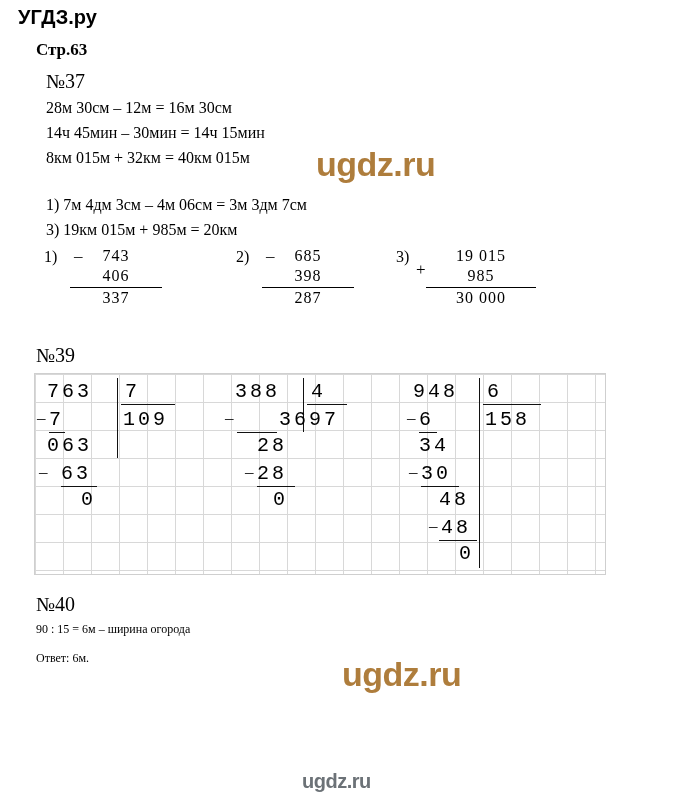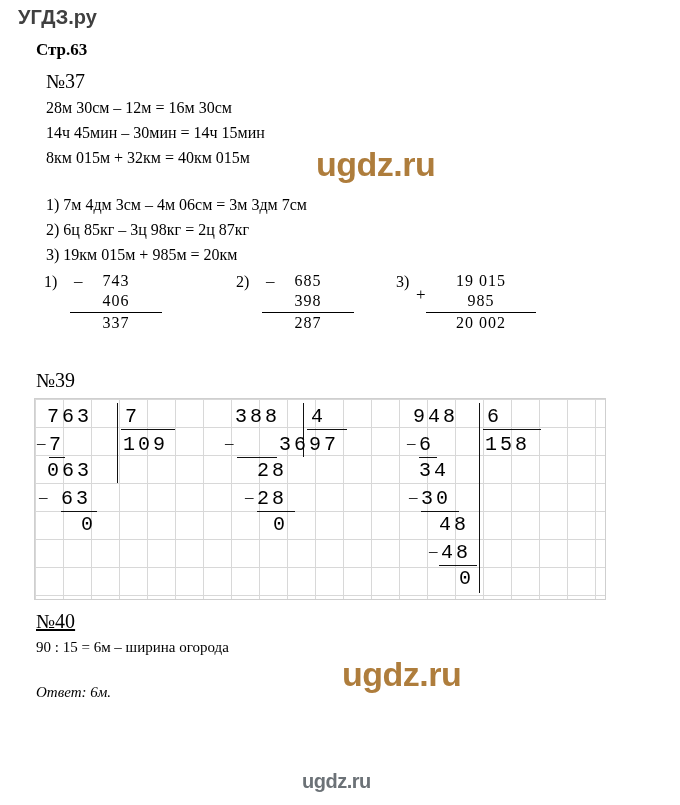--- a/index.html
+++ b/index.html
@@ -20,21 +20,21 @@
     inset: 0;
   }
   
   .site-logo {
     position: absolute;
     left: 18px;
     top: 6px;
     font-family: "Liberation Sans", sans-serif;
     font-weight: bold;
     font-size: 20px;
-    color: #404040;
+    color: #000000;
     letter-spacing: 0px;
     text-align: right;
   }
   
   .watermark {
     position: absolute;
     font-family: "Liberation Sans", sans-serif;
     font-weight: bold;
     font-size: 34px;
     color: #a8722c;
@@ -142,21 +142,21 @@
   .grid-wrap .g-vline {
     position: absolute;
     border-left: 1.6px solid #111;
   }
   .grid-wrap .g-minus {
     position: absolute;
     font-size: 17px;
   }
 
   .answer-line {
-    font-size: 15px;
+    font-size: 12px;
     margin: 0 0 6px 2px;
   }
 </style>
 </head>
 <body>
 
 <div class="page">
 
   <div class="site-logo">УГДЗ.ру</div>
 
@@ -170,21 +170,20 @@
     <div class="page-label">Стр.63</div>
 
     <div class="task-num">№37</div>
     <div class="line">28м 30см – 12м = 16м 30см</div>
     <div class="line">14ч 45мин – 30мин = 14ч 15мин</div>
     <div class="line">8км 015м + 32км = 40км 015м</div>
 
     <div class="gap-md"></div>
 
     <div class="line">1) 7м 4дм 3см – 4м 06см = 3м 3дм 7см</div>
-    <div class="line">2) 6ц 85кг – 3ц 98кг = 2ц 87кг</div>
     <div class="line">3) 19км 015м + 985м = 20км</div>
 
     <div class="colcalc-row">
 
       <div class="colblock" style="left:4px; top:0; width:150px;">
         <span class="cb-label">1)</span>
         <div class="cb-body" style="width:92px;">
           <span class="cb-num">743</span>
           <span class="cb-num">406</span>
           <div class="cb-rule"></div>
@@ -203,21 +202,21 @@
         </div>
         <span class="cb-sign" style="left:30px; top:0px;">–</span>
       </div>
 
       <div class="colblock" style="left:356px; top:0; width:190px;">
         <span class="cb-label">3)</span>
         <div class="cb-body" style="left:30px; width:110px;">
           <span class="cb-num">19 015</span>
           <span class="cb-num">985</span>
           <div class="cb-rule"></div>
-          <span class="cb-num">20 002</span>
+          <span class="cb-num">30 000</span>
         </div>
         <span class="cb-sign" style="left:20px; top:14px;">+</span>
       </div>
     </div>
 
     <div class="gap-md"></div>
 
     <div class="task-num" style="margin-left:2px;">№39</div>
 
     <div class="grid-wrap">
@@ -278,18 +277,18 @@
 
       <div class="g-minus" style="left:394px; top:142px;">–</div>
       <div class="g-txt" style="left:406px; top:142px;">48</div>
       <div class="g-rule" style="left:404px; top:166px; width:38px;"></div>
 
       <div class="g-txt" style="left:424px; top:168px;">0</div>
     </div>
 
     <div class="gap-sm"></div>
 
-    <div class="task-num" style="margin-left:2px; margin-top:0;text-decoration:underline;">№40</div>
+    <div class="task-num" style="margin-left:2px; margin-top:8px;">№40</div>
     <div class="answer-line">90 : 15 = 6м – ширина огорода</div>
-    <div class="answer-line" style="margin-top:28px;font-style:italic;">Ответ: 6м.</div>
+    <div class="answer-line" style="margin-top:14px;">Ответ: 6м.</div>
 
   </div>
 </div>
 
 </body></html>

